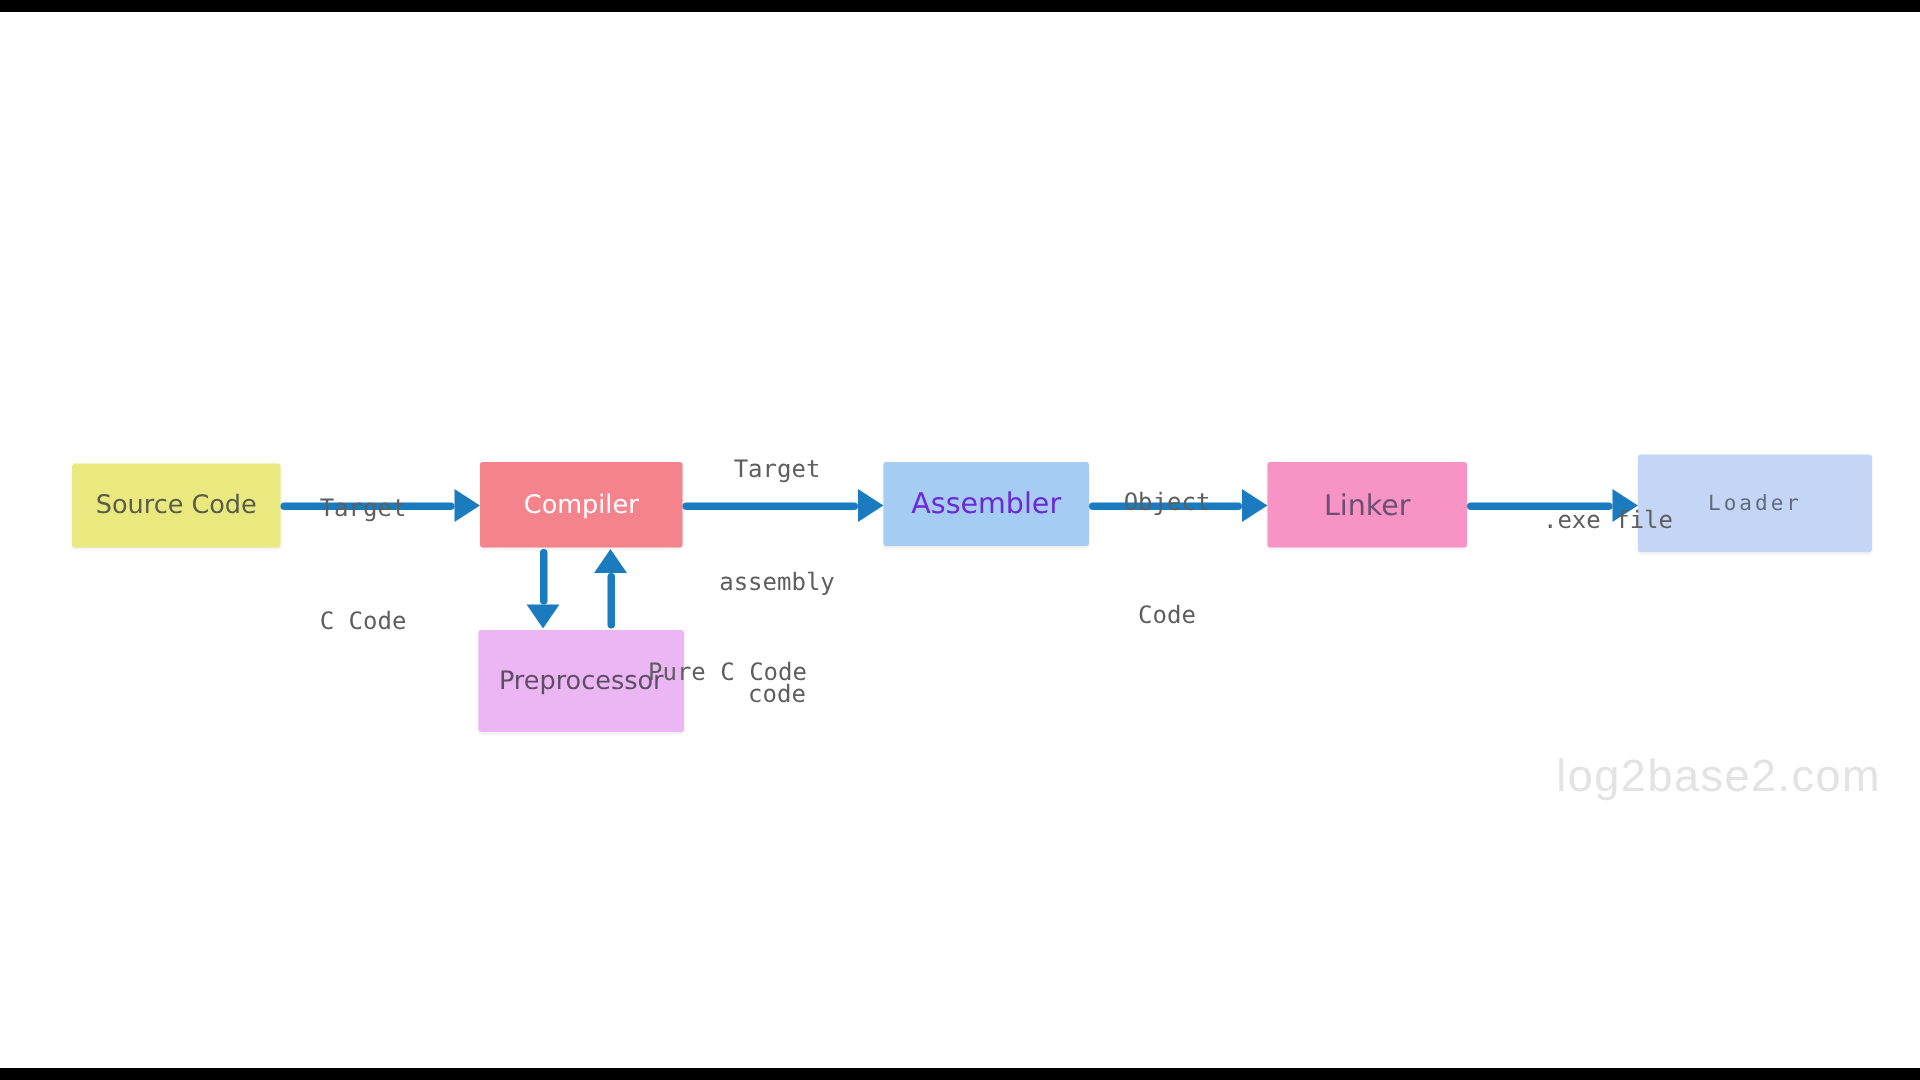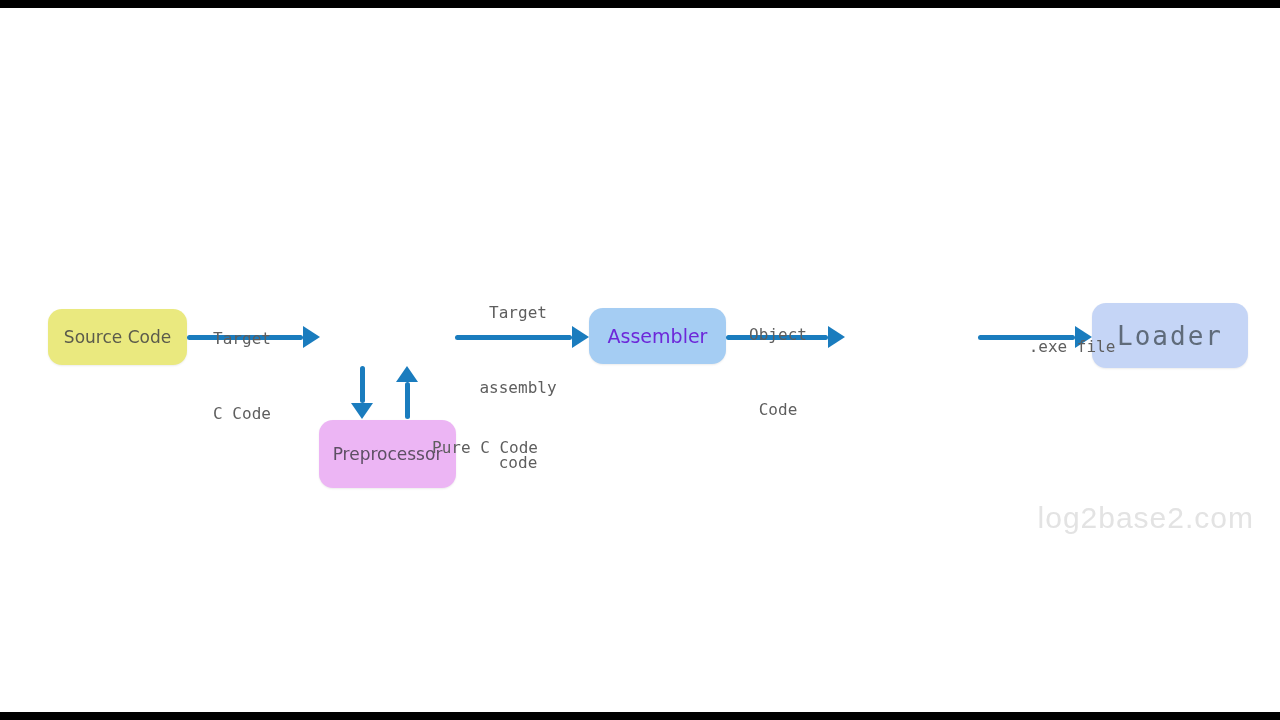--- a/index.html
+++ b/index.html
@@ -6,30 +6,30 @@
   .stage {
     position:relative; width:1280px; height:720px; overflow:hidden;
     background:#ffffff; font-family:"DejaVu Sans", sans-serif;
   }
   .letterbox { position:absolute; left:0; width:1280px; background:#000; }
   .letterbox.top { top:0; height:8px; }
   .letterbox.bottom { bottom:0; height:8px; }
 
   .node {
     position:absolute; display:flex; align-items:center; justify-content:center;
-    border-radius:14px; font-size:17px;
+    border-radius:2px; font-size:17px;
     box-shadow:0 1px 2px rgba(0,0,0,0.08);
   }
   .node-source   { left:48px;  top:309px; width:139px; height:56px; background:#eae97f; color:#5b5b4c; }
   .node-compiler { left:320px; top:308px; width:135px; height:57px; background:#f5838b; color:#ffffff; }
   .node-preproc  { left:319px; top:420px; width:137px; height:68px; background:#ecb5f4; color:#5d4f63; }
   .node-assembler{ left:589px; top:308px; width:137px; height:56px; background:#a5cdf3; color:#6d28d9; font-size:19px; }
   .node-linker   { left:845px; top:308px; width:133px; height:57px; background:#f893c5; color:#6b4f70; font-size:19px; }
   .node-loader   { left:1092px; top:303px; width:156px; height:65px; background:#c5d5f6; color:#5f6b7a;
-                   font-family:"DejaVu Sans Mono", monospace; font-size:26px; letter-spacing:2px; }
+                   font-family:"DejaVu Sans Mono", monospace; font-size:14px; letter-spacing:2px; }
 
   .arrow-h { position:absolute; display:flex; align-items:center; height:22px; }
   .arrow-h .shaft { flex:1; height:5px; background:#1a7cbe; border-radius:3px; }
   .arrow-h .head  { width:0; height:0; border-left:17px solid #1a7cbe;
                     border-top:11px solid transparent; border-bottom:11px solid transparent; }
   .a1 { left:187px; top:326px; width:133px; }
   .a2 { left:455px; top:326px; width:134px; }
   .a3 { left:726px; top:326px; width:119px; }
   .a4 { left:978px; top:326px; width:114px; }
 
@@ -61,25 +61,31 @@
 </head>
 <body>
 
 <div class="stage">
 
   <div class="letterbox top"></div>
 
   <div class="node node-source">
     <span>Source Code</span>
   </div>
+  <div class="node node-compiler">
+    <span>Compiler</span>
+  </div>
   <div class="node node-preproc">
     <span>Preprocessor</span>
   </div>
   <div class="node node-assembler">
     <span>Assembler</span>
+  </div>
+  <div class="node node-linker">
+    <span>Linker</span>
   </div>
   <div class="node node-loader">
     <span>Loader</span>
   </div>
 
   <div class="arrow-h a1">
     <div class="shaft"></div>
     <div class="head"></div>
   </div>
   <div class="arrow-h a2">

